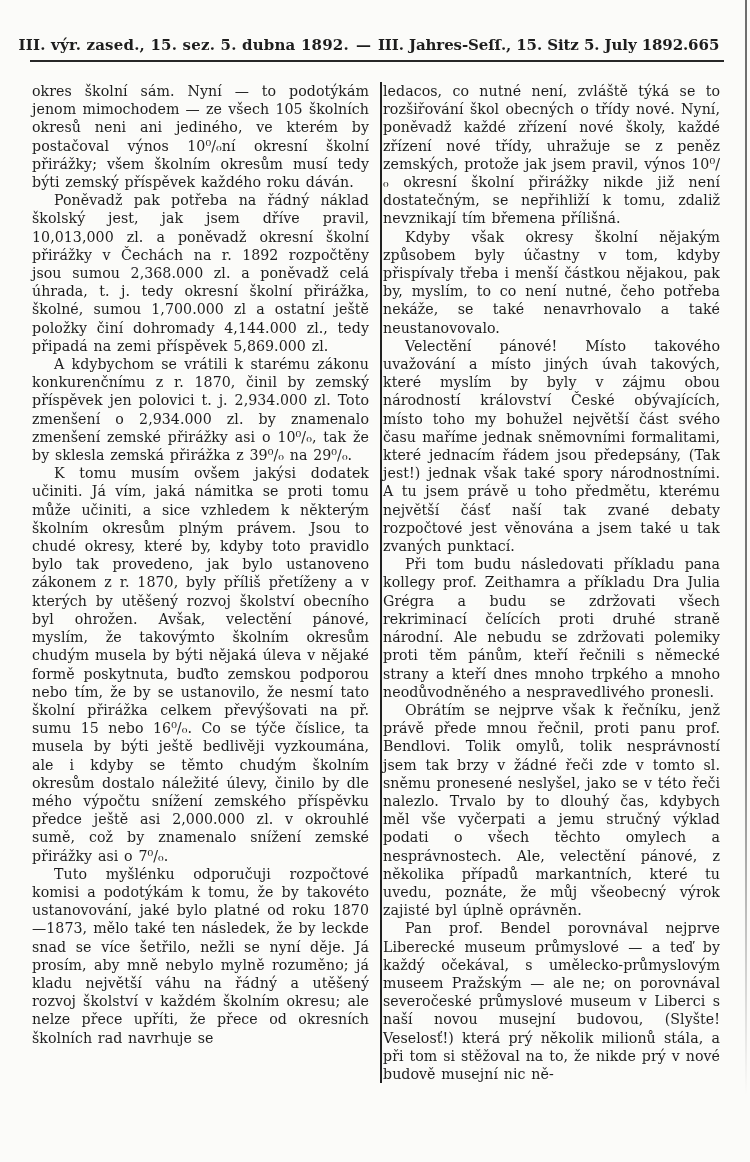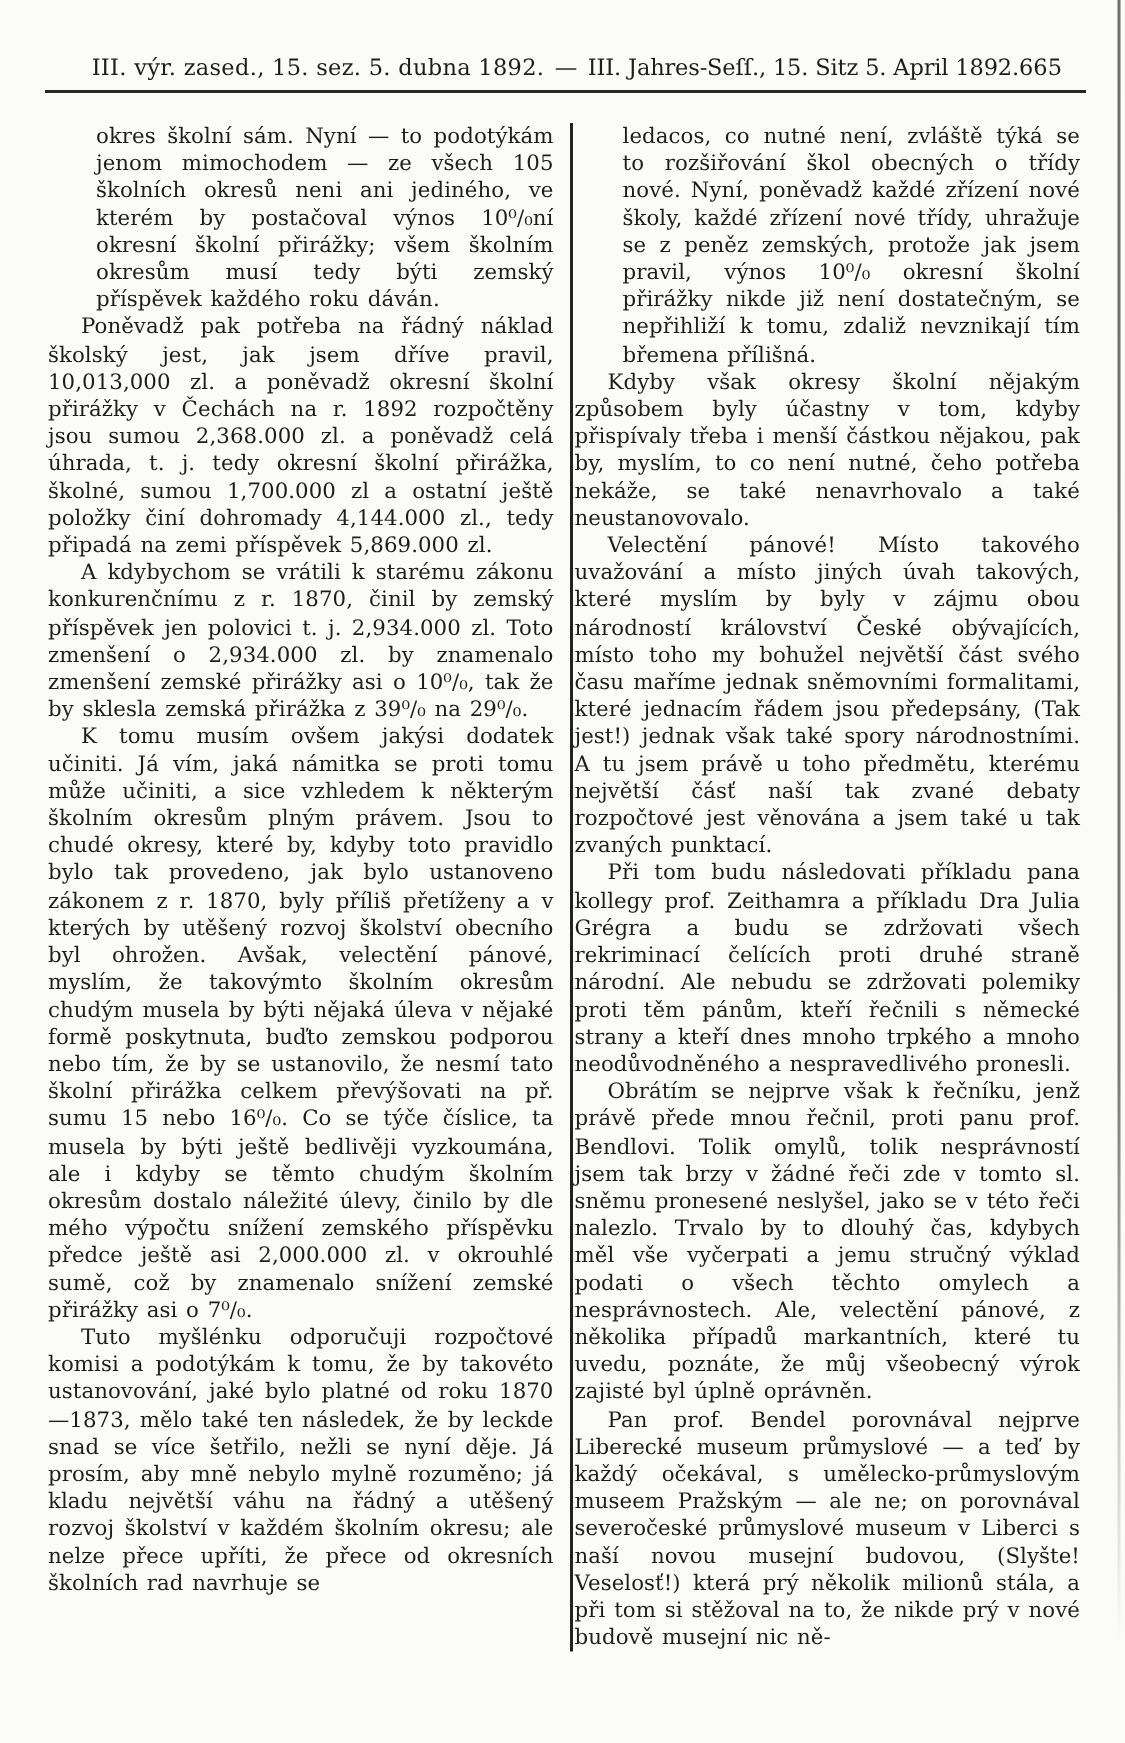--- a/index.html
+++ b/index.html
@@ -12,26 +12,26 @@
   .page {
     position: relative;
     width: 750px; height: 1162px;
     color: #1d1d1d;
   }
   
   .header {
     position: absolute;
     top: 36px; left: 30px; right: 26px;
     display: flex;
-    justify-content: flex-end;
+    justify-content: center;
     align-items: baseline;
     border-bottom: 2px solid #272727;
     padding-bottom: 6px;
     font-size: 15px;
-    font-weight: normal;
+    font-weight: bold;
     white-space: nowrap;
   }
   .header-left { display: flex; align-items: baseline; }
   .h-cz { letter-spacing: 0.2px; }
   .h-sep { margin: 0 7px; }
   .h-de { letter-spacing: -0.1px; }
   .h-num { padding-right: 16px; }
   
   .body {
     position: absolute;
@@ -46,40 +46,40 @@
     word-spacing: 1.2px;
     letter-spacing: 0.05px;
   }
   .col-left  { padding-right: 11px; }
   .col-right { padding-left: 1px; }
   .divider {
     width: 2px;
     background: #222;
   }
   .para { margin: 0; text-indent: 1.55em; }
-  .para:first-child { text-indent: 0; margin-left: 32px; }
+  .para:first-child { text-indent: 0; }
   
   .scan-edge {
     position: absolute;
     top: 0; right: 3px;
     width: 2px; height: 1095px;
     background: linear-gradient(to bottom,
       #6e6e6e 0%, #787878 65%, rgba(130,130,130,0) 100%);
   }
 </style>
 </head>
 <body>
 
 <div class="page">
 
   <div class="header">
     <div class="header-left">
       <span class="h-cz">III. výr. zased., 15. sez. 5. dubna 1892.</span>
       <span class="h-sep">—</span>
-      <span class="h-de">III. Jahres-Seſſ., 15. Sitz 5. April 1892.</span>
+      <span class="h-de">III. Jahres-Seſſ., 15. Sitz 5. July 1892.</span>
     </div>
     <div class="h-num">665</div>
   </div>
 
   <div class="body">
     <div class="column col-left">
         <p class="para">okres školní sám. Nyní — to podotýkám jenom mimochodem — ze všech 105 školních okresů neni ani jediného, ve kterém by postačoval výnos 10⁰/₀ní okresní školní přirážky; všem školním okresům musí tedy býti zemský příspěvek každého roku dáván.</p>
         <p class="para">Poněvadž pak potřeba na řádný náklad školský jest, jak jsem dříve pravil, 10,013,000 zl. a poněvadž okresní školní přirážky v Čechách na r. 1892 rozpočtěny jsou sumou 2,368.000 zl. a poněvadž celá úhrada, t. j. tedy okresní školní přirážka, školné, sumou 1,700.000 zl a ostatní ještě položky činí dohromady 4,144.000 zl., tedy připadá na zemi příspěvek 5,869.000 zl.</p>
         <p class="para">A kdybychom se vrátili k starému zákonu konkurenčnímu z r. 1870, činil by zemský příspěvek jen polovici t. j. 2,934.000 zl. Toto zmenšení o 2,934.000 zl. by znamenalo zmenšení zemské přirážky asi o 10⁰/₀, tak že by sklesla zemská přirážka z 39⁰/₀ na 29⁰/₀.</p>
         <p class="para">K tomu musím ovšem jakýsi dodatek učiniti. Já vím, jaká námitka se proti tomu může učiniti, a sice vzhledem k některým školním okresům plným právem. Jsou to chudé okresy, které by, kdyby toto pravidlo bylo tak provedeno, jak bylo ustanoveno zákonem z r. 1870, byly příliš přetíženy a v kterých by utěšený rozvoj školství obecního byl ohrožen. Avšak, velectění pánové, myslím, že takovýmto školním okresům chudým musela by býti nějaká úleva v nějaké formě poskytnuta, buďto zemskou podporou nebo tím, že by se ustanovilo, že nesmí tato školní přirážka celkem převýšovati na př. sumu 15 nebo 16⁰/₀. Co se týče číslice, ta musela by býti ještě bedlivěji vyzkoumána, ale i kdyby se těmto chudým školním okresům dostalo náležité úlevy, činilo by dle mého výpočtu snížení zemského příspěvku předce ještě asi 2,000.000 zl. v okrouhlé sumě, což by znamenalo snížení zemské přirážky asi o 7⁰/₀.</p>

